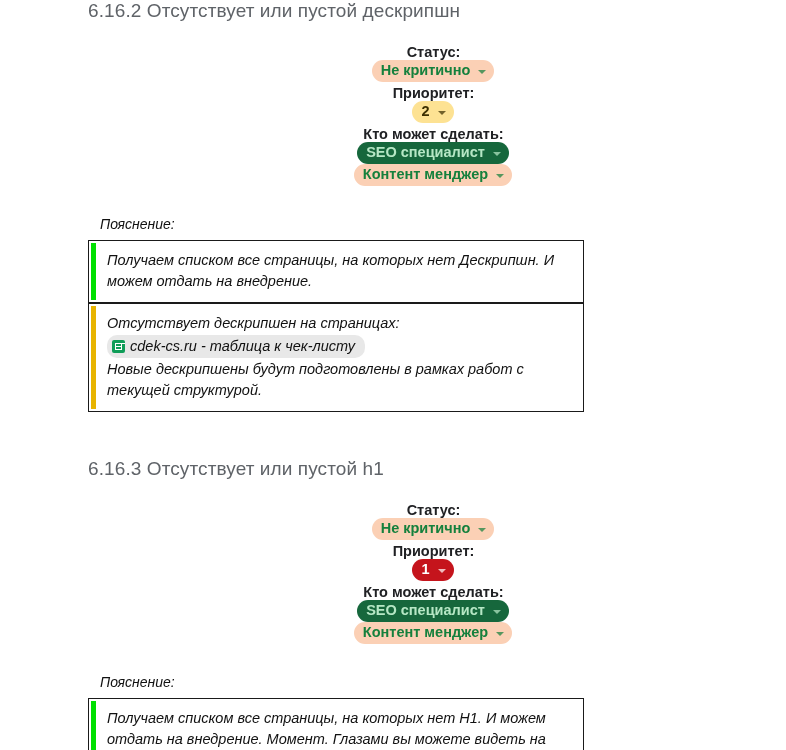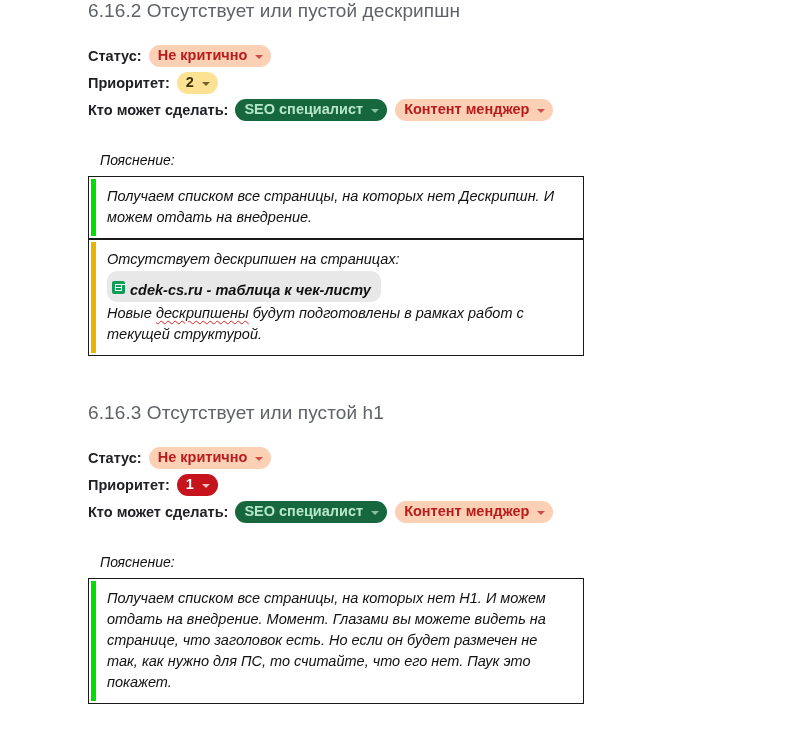--- a/index.html
+++ b/index.html
@@ -54,20 +54,21 @@
 
   .meta-rows {
     margin-top: 22px;
   }
 
   .meta-row {
     display: flex;
     align-items: center;
     min-height: 24px;
     margin-bottom: 3px;
+    flex-direction: column;
   }
 
   .meta-label {
     font-size: 14.5px;
     font-weight: bold;
     color: #202124;
     white-space: nowrap;
     margin-right: 7px;
   }
 
@@ -91,21 +92,21 @@
     border-left: 4px solid transparent;
     border-right: 4px solid transparent;
     border-top: 4px solid currentColor;
     opacity: 0.72;
     position: relative;
     top: 1px;
   }
 
   .badge-peach {
     background: #fbd0b5;
-    color: #b91c1c;
+    color: #15803d;
   }
   .badge-yellow {
     background: #fde293;
     color: #3c2f00;
   }
   .badge-red {
     background: #c5141c;
     color: #ffffff;
   }
   .badge-green {
@@ -145,25 +146,25 @@
   .callout p {
     margin: 0;
     font-size: 14.5px;
     font-style: italic;
     line-height: 21px;
     color: #111111;
   }
 
   .chip {
     display: inline-flex;
+    align-items: center;
     background: #e8e8e8;
     border-radius: 10px;
-    padding: 10px 10px 2px 5px;
+    padding: 2px 10px 2px 5px;
     margin: 1px 0;
-    font-weight: bold;
   }
 
   .sheets-icon {
     display: inline-block;
     width: 13px;
     height: 13px;
     background: #0f9d58;
     border-radius: 2px;
     margin-right: 5px;
     position: relative;
@@ -191,21 +192,20 @@
   }
 
   .chip-text {
     font-size: 14.5px;
     font-style: italic;
     color: #111111;
     line-height: 19px;
   }
 
   .spell {
-    text-decoration: underline;
     text-decoration-color: #e02020;
     text-decoration-style: wavy;
     text-decoration-thickness: 1px;
     text-underline-offset: 2px;
   }
 
   .gap-big { height: 46px; }
 </style>
 </head>
 <body>

